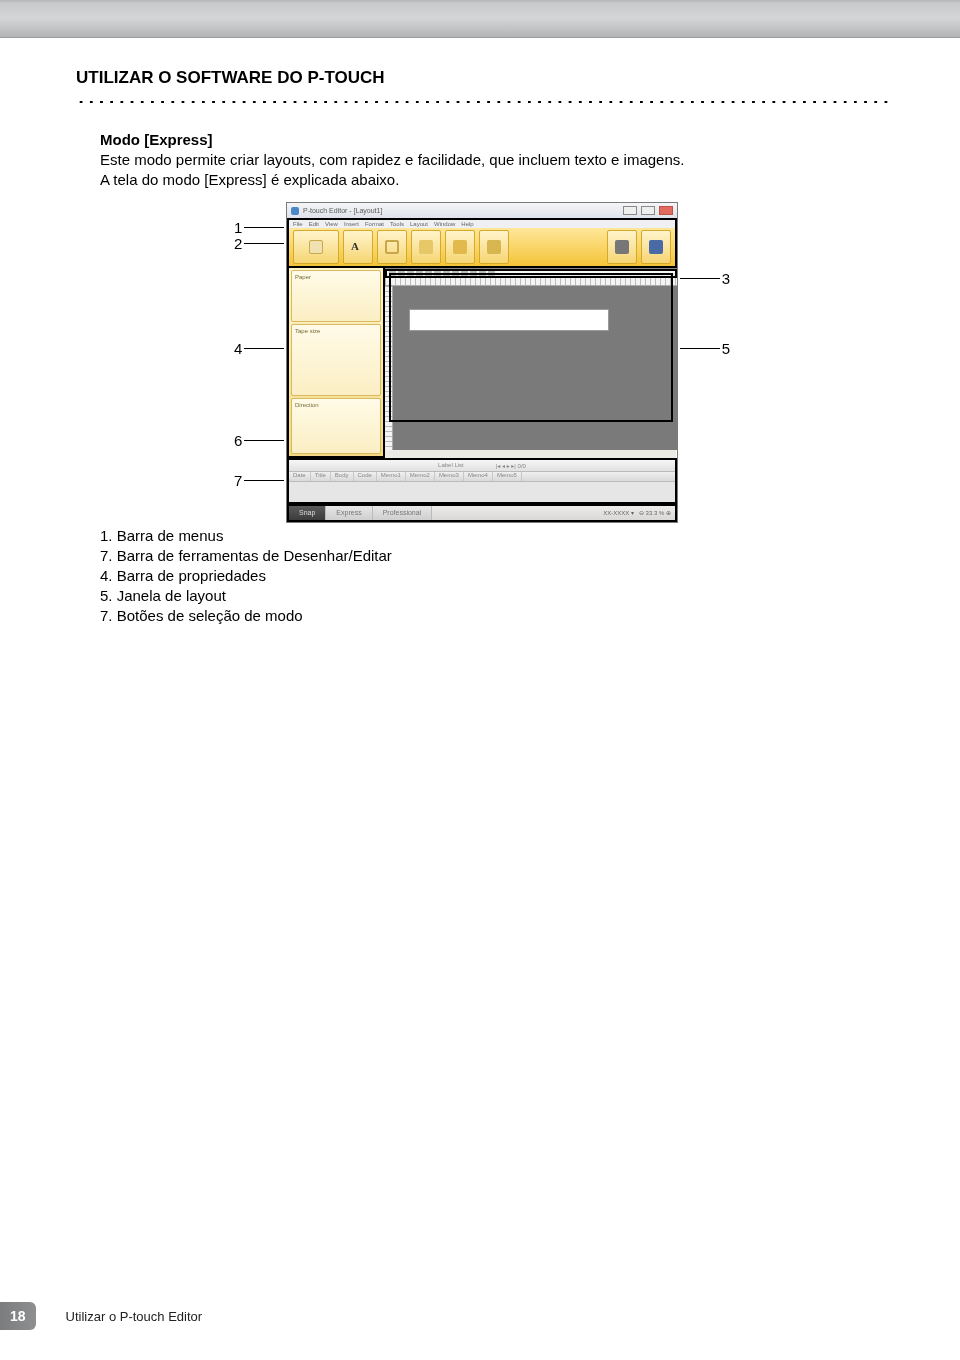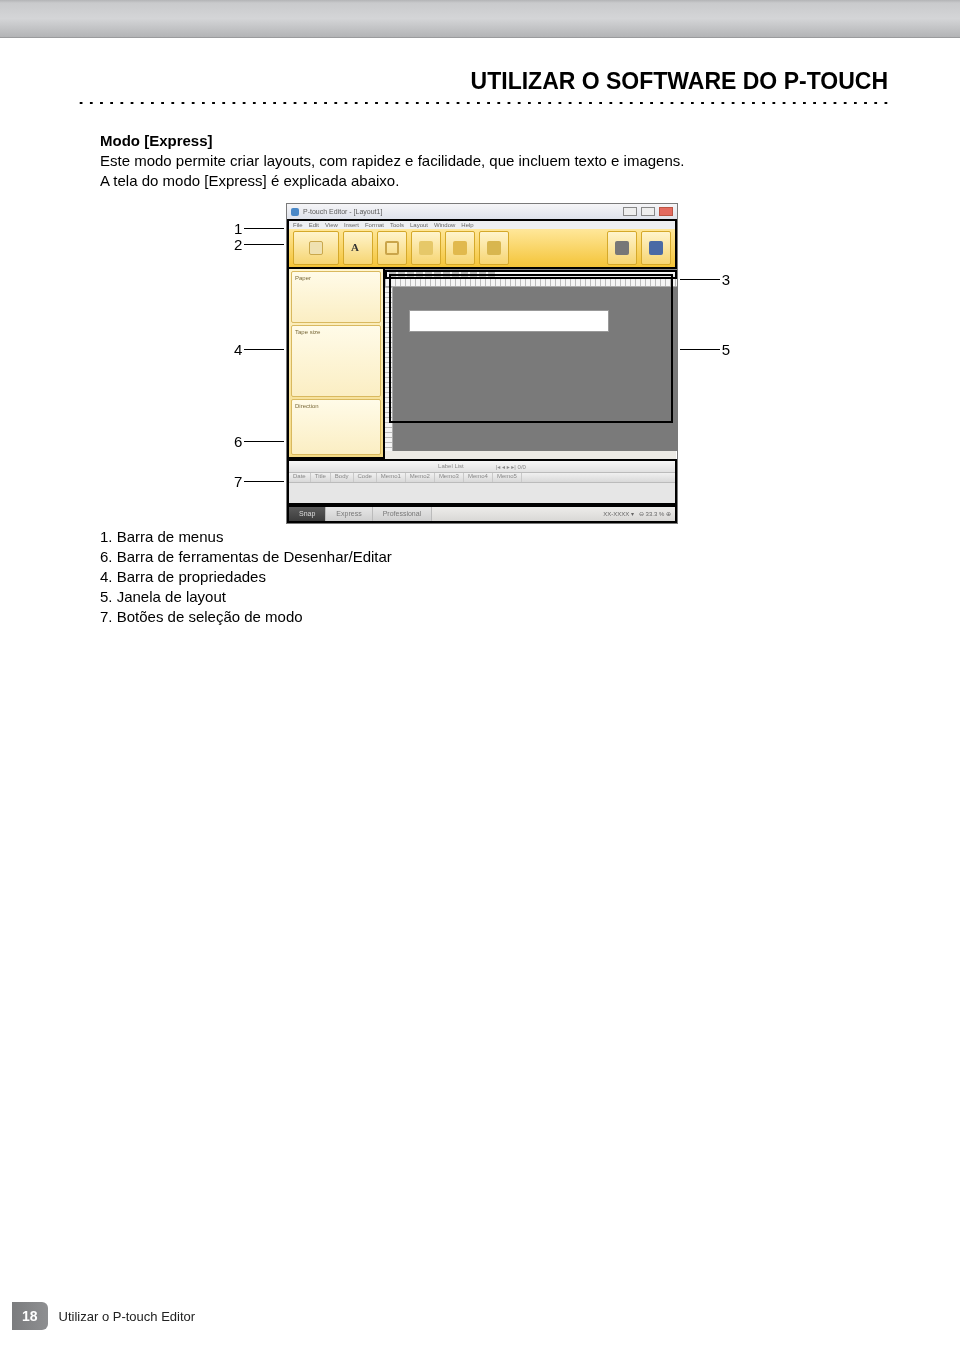--- a/index.html
+++ b/index.html
@@ -21,24 +21,23 @@
   .top-banner::after {
     content: "";
     display: block;
     height: 3px;
     background: linear-gradient(to bottom, rgba(0,0,0,0.1), transparent);
   }
   .page {
     padding: 28px 72px 0 76px;
   }
   .section-title {
-    font-size: 23px;
+    font-size: 17px;
     font-weight: bold;
-    margin-bottom: 6px;
-    text-align: right;
+    margin-bottom: 12px;
   }
   .dot-row {
     height: 4px;
     background-image: radial-gradient(circle, #000 1.1px, transparent 1.1px);
     background-size: 10.2px 4px;
     background-position: 0 center;
     margin-bottom: 18px;
   }
   .subheading {
     font-size: 15px;
@@ -223,22 +222,22 @@
 
   .legend {
     margin: 4px 24px 0 24px;
     font-size: 15px;
     font-weight: normal;
   }
   .legend div { margin: 3px 0; }
 
   .footer {
     position:absolute;
-    left:12px; bottom:30px;
-    display:flex; align-items:center; gap:11px;text-align:center;
+    left:0; bottom:30px;
+    display:flex; align-items:center; gap:30px;text-align:center;
   }
   .page-tab {
     background: linear-gradient(to right,#7b7c7e,#8e8f91);
     color:#fff;
     font-weight:bold;
     font-size:14px;
     padding: 6px 10px;
     border-radius: 0 6px 6px 0;
   }
   .footer .bc { font-size:13px; color:#222; }
@@ -392,21 +391,21 @@
         <div class="modetab">Express</div>
         <div class="modetab">Professional</div>
         <div class="spacer"></div>
         <div class="zoom">XX-XXXX ▾ &nbsp; ⊖ <span>33.3 %</span> ⊕</div>
       </div>
     </div>
   </div>
 
   <div class="legend">
     <div>1.  Barra de menus</div>
-    <div>6.  Barra de ferramentas de Desenhar/Editar</div>
+    <div>7.  Barra de ferramentas de Desenhar/Editar</div>
     <div>4.  Barra de propriedades</div>
     <div>5.  Janela de layout</div>
     <div>7.  Botões de seleção de modo</div>
   </div>
 
 </div>
 
 <div class="footer">
   <div class="page-tab">18</div>
   <div class="bc">Utilizar o P-touch Editor</div>

